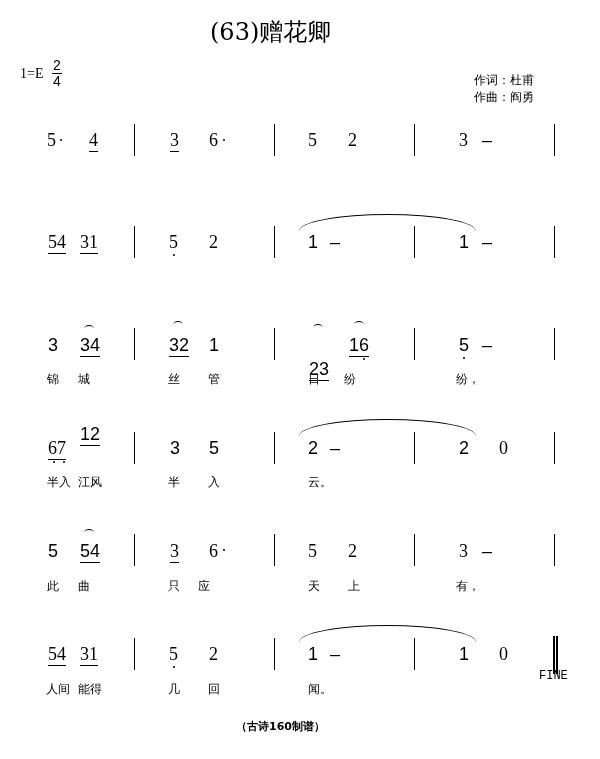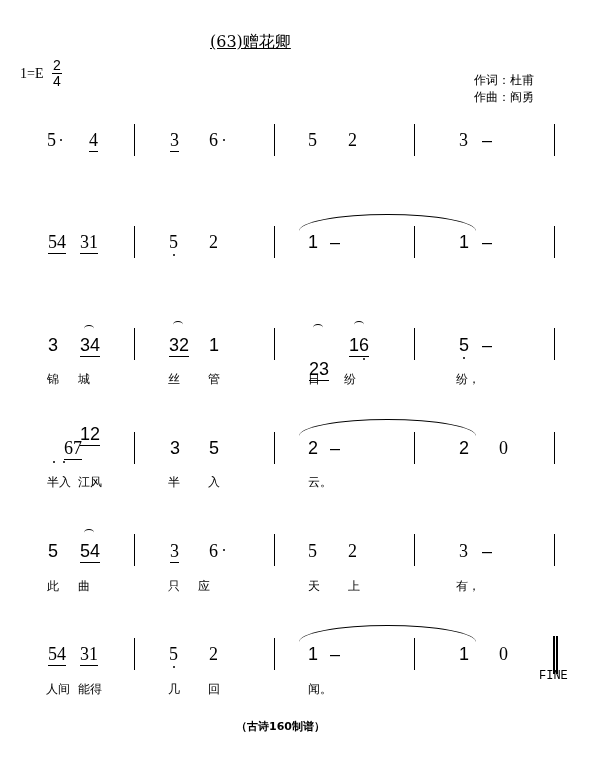--- a/index.html
+++ b/index.html
@@ -1,17 +1,17 @@
 <!DOCTYPE html>
 <html><head>
 <meta charset="utf-8">
 <style>
   html, body { margin: 0; padding: 0; background: #ffffff; }
   body { width: 600px; height: 759px; position: relative; overflow: hidden; font-family: "DejaVu Serif", serif; color: #000; }
-  .title { position: absolute; left: 210px; top: 32px; font-size: 16px; font-family: "DejaVu Serif", serif; letter-spacing: 0px; text-decoration: underline; }
+  .title { position: absolute; left: 210px; top: 16px; font-size: 24px; font-family: "DejaVu Serif", serif; letter-spacing: 0px; }
   .key { position: absolute; left: 20px; top: 66px; font-size: 14px; font-family: "Liberation Serif", serif; }
   .frac { position: absolute; left: 51px; top: 58px; width: 12px; text-align: center; font-size: 14px; font-family: "Liberation Sans", sans-serif; line-height: 15px; }
   .frac .bar { border-top: 1px solid #000; width: 10px; margin: 0 auto; }
   .credits { position: absolute; left: 474px; top: 72px; font-size: 12px; line-height: 17px; font-family: "DejaVu Sans", sans-serif; }
   .row { position: absolute; left: 0; width: 600px; height: 90px; }
   .barline { position: absolute; width: 1px; background: #000; height: 32px; }
   .dbl { position: absolute; width: 5px; height: 38px; border-left: 2px solid #000; border-right: 2px solid #000; box-sizing: border-box; }
   .n { position: absolute; font-size: 18px; font-family: "Liberation Sans", sans-serif; line-height: 20px; }
   .n.serif { font-family: "Liberation Serif", serif; }
   .ul { border-bottom: 1px solid #000; padding-bottom: 1px; }
@@ -94,21 +94,21 @@
   <span class="ly" style="left:47px;top:371px;">锦</span>
   <span class="ly" style="left:78px;top:371px;">城</span>
   <span class="ly" style="left:168px;top:371px;">丝</span>
   <span class="ly" style="left:208px;top:371px;">管</span>
   <span class="ly" style="left:308px;top:371px;">日</span>
   <span class="ly" style="left:344px;top:371px;">纷</span>
   <span class="ly" style="left:456px;top:371px;">纷，</span>
 </div>
 
 <div class="row">
-  <span class="n serif ul" style="left:64px;top:438px;text-align:right;">67</span>
+  <span class="n serif ul" style="left:48px;top:438px;text-align:right;">67</span>
   <span class="dot-below" style="left:53px;top:461px;"></span>
   <span class="dot-below" style="left:63px;top:461px;"></span>
   <span class="n ul" style="left:80px;top:424px;">12</span>
   <div class="barline" style="left:134px;top:432px;"></div>
   <span class="n" style="left:170px;top:438px;">3</span>
   <span class="n" style="left:209px;top:438px;">5</span>
   <div class="barline" style="left:274px;top:432px;"></div>
   <div class="slur" style="left:299px;top:419px;width:177px;"></div>
   <span class="n" style="left:308px;top:438px;">2</span>
   <span class="n" style="left:330px;top:438px;">–</span>

